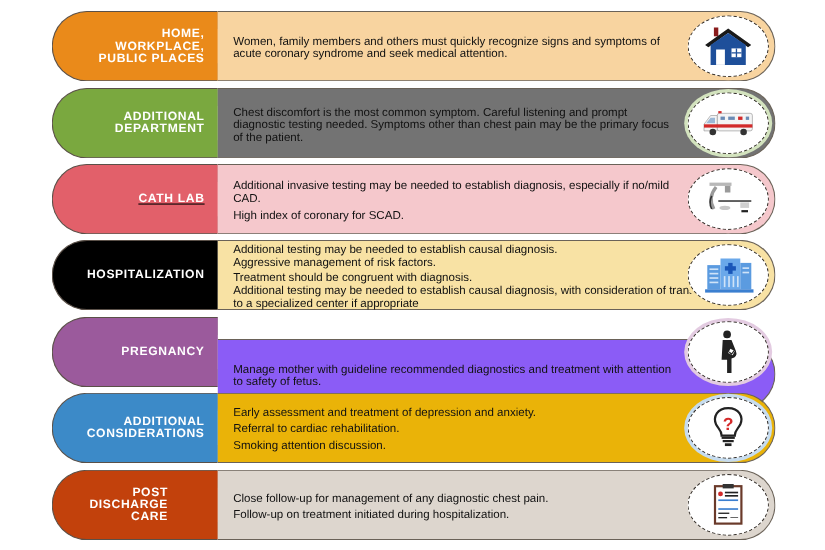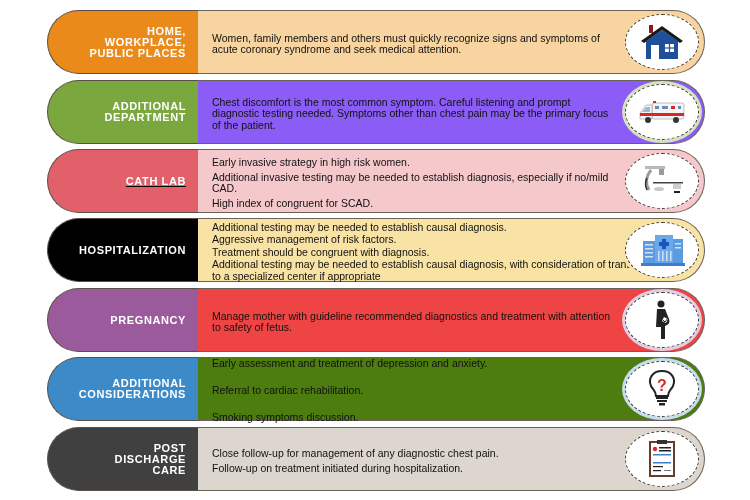--- a/index.html
+++ b/index.html
@@ -51,21 +51,21 @@
       <line x1="28" y1="27" x2="37" y2="27" stroke="#1e4f9a" stroke-width="1.2"></line>
     </svg>
   </div>
 </div>
 
 <div class="row" style="top:80px;">
   <div class="pill-left" style="background:#7aa83f;">
     <span>ADDITIONAL
 DEPARTMENT</span>
   </div>
-  <div class="body" style="background:#8b5cf6;">
+  <div class="body" style="background:#737373;">
     <p>Chest discomfort is the most common symptom. Careful listening and prompt diagnostic testing needed. Symptoms other than chest pain may be the primary focus of the patient.</p>
   </div>
   <div class="circle" style="box-shadow:0 0 0 3px #d3e3be;">
     <svg viewBox="0 0 50 42">
       <rect x="15" y="12" width="32" height="16" rx="2" fill="#f4f4f4" stroke="#999" stroke-width="0.6"></rect>
       <polygon points="3,22 9,14 15,14 15,28 3,28" fill="#f4f4f4" stroke="#999" stroke-width="0.6"></polygon>
       <polygon points="5,21 9,16 13,16 13,21" fill="#9bb8d6"></polygon>
       <rect x="3" y="22" width="44" height="3" fill="#d22a2a"></rect>
       <rect x="18" y="15" width="4" height="3" fill="#6a8bb5"></rect>
       <rect x="25" y="15" width="6" height="3" fill="#6a8bb5"></rect>
@@ -76,23 +76,22 @@
       <circle cx="39" cy="29" r="3" fill="#333"></circle>
     </svg>
   </div>
 </div>
 
 <div class="row" style="top:149px;">
   <div class="pill-left" style="background:#e2606a;text-decoration:underline;">
     <span>CATH LAB</span>
   </div>
   <div class="body" style="background:#f5c8cc;">
-    <p>Early invasive strategy in high risk women.</p>
     <p>Additional invasive testing may be needed to establish diagnosis, especially if no/mild CAD.</p>
-    <p>High index of congruent for SCAD.</p>
+    <p>High index of coronary for SCAD.</p>
   </div>
   <div class="circle" style="box-shadow:0 0 0 3px #f5c8cc;">
     <svg viewBox="0 0 50 42">
       <rect x="8" y="6" width="20" height="3" fill="#b8b8b8"></rect>
       <rect x="22" y="9" width="5" height="6" fill="#9a9a9a"></rect>
       <path d="M14,10 Q6,20 12,30" stroke="#9a9a9a" stroke-width="3" fill="none"></path>
       <path d="M10,18 Q7,24 10,30" stroke="#333" stroke-width="1.5" fill="none"></path>
       <rect x="16" y="22" width="30" height="1.5" fill="#444"></rect>
       <rect x="36" y="24" width="8" height="5" fill="#cfcfcf"></rect>
       <rect x="37" y="31" width="6" height="2" fill="#222"></rect>
@@ -132,56 +131,56 @@
       </g>
       <rect x="4" y="34" width="44" height="3" fill="#3b7fd0"></rect>
     </svg>
   </div>
 </div>
 
 <div class="row" style="top:288px;">
   <div class="pill-left" style="background:#9b5a9c;">
     <span>PREGNANCY</span>
   </div>
-  <div class="body" style="background:#ef4444;">
+  <div class="body" style="background:#8b5cf6;margin-top:20px;">
     <p>Manage mother with guideline recommended diagnostics and treatment with attention to safety of fetus.</p>
   </div>
   <div class="circle" style="box-shadow:0 0 0 3px #e3cbe1;">
     <svg viewBox="0 0 50 42">
       <circle cx="24" cy="5" r="3.5" fill="#222"></circle>
       <path d="M20,10 L28,10 L32,20 Q34,25 28,27 L28,40 L24,40 L24,28 L19,28 Z" fill="#222"></path>
       <path d="M27,18 L31,20 L29,24 L25,22 Z" fill="#fff"></path>
       <path d="M26,21 L28,23 L31,19" stroke="#222" stroke-width="1" fill="none"></path>
     </svg>
   </div>
 </div>
 
 <div class="row" style="top:357px;">
   <div class="pill-left" style="background:#3c8ac8;">
     <span>ADDITIONAL
 CONSIDERATIONS</span>
   </div>
-  <div class="body" style="background:#4d7c0f;gap:12px;">
+  <div class="body" style="background:#eab308;">
     <p>Early assessment and treatment of depression and anxiety.</p>
     <p>Referral to cardiac rehabilitation.</p>
-    <p>Smoking symptoms discussion.</p>
+    <p>Smoking attention discussion.</p>
   </div>
   <div class="circle" style="box-shadow:0 0 0 3px #c6dcef;">
     <svg viewBox="0 0 50 42">
       <path d="M25,3 C15,3 11,11 14,18 C16,22 19,23 19,28 L31,28 C31,23 34,22 36,18 C39,11 35,3 25,3 Z" fill="#fff" stroke="#222" stroke-width="2"></path>
       <text x="25" y="23" text-anchor="middle" font-family="Liberation Sans, sans-serif" font-weight="bold" font-size="16" fill="#d42a2a">?</text>
       <rect x="19" y="29" width="12" height="2" fill="#222"></rect>
       <rect x="20" y="32" width="10" height="2" fill="#222"></rect>
       <rect x="22" y="35" width="6" height="2.5" fill="#222"></rect>
     </svg>
   </div>
 </div>
 
 <div class="row" style="top:427px;">
-  <div class="pill-left" style="background:#404040;">
+  <div class="pill-left" style="background:#c2410c;justify-content:center;">
     <span>POST
 DISCHARGE
 CARE</span>
   </div>
   <div class="body" style="background:#ddd6ce;">
     <p>Close follow-up for management of any diagnostic chest pain.</p>
     <p>Follow-up on treatment initiated during hospitalization.</p>
   </div>
   <div class="circle" style="box-shadow:0 0 0 3px #ddd6ce;">
     <svg viewBox="0 0 50 42">

